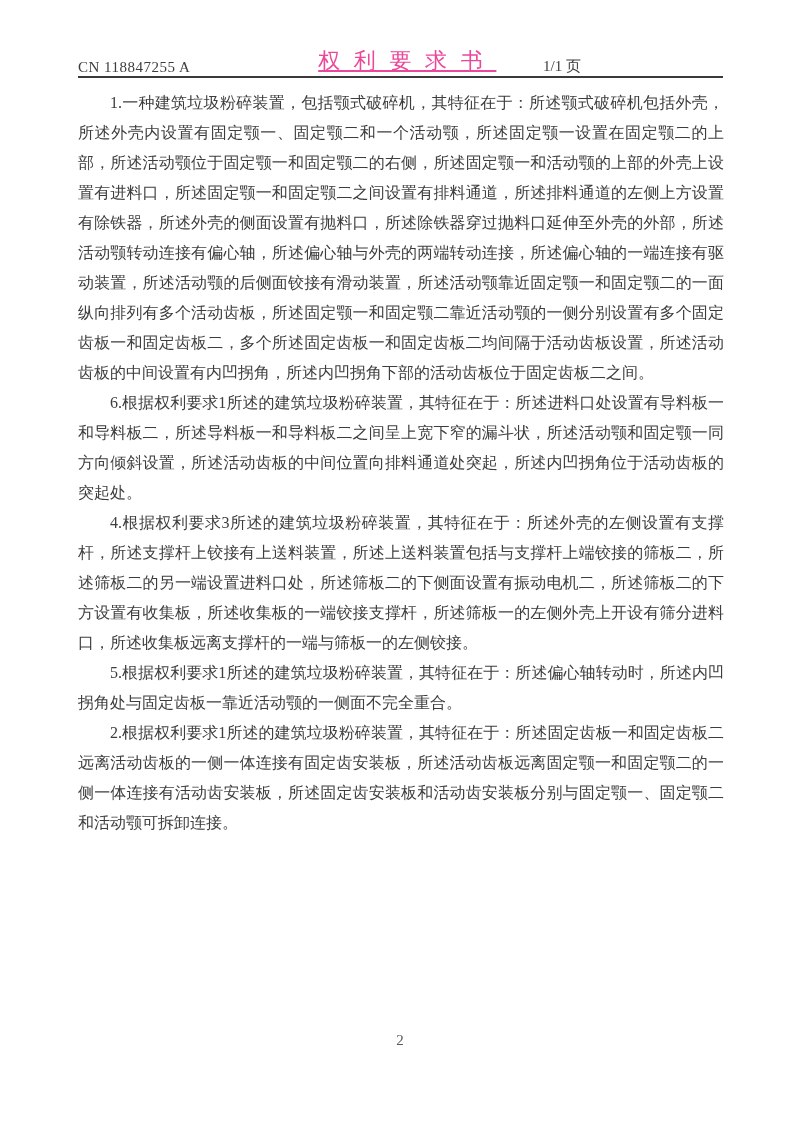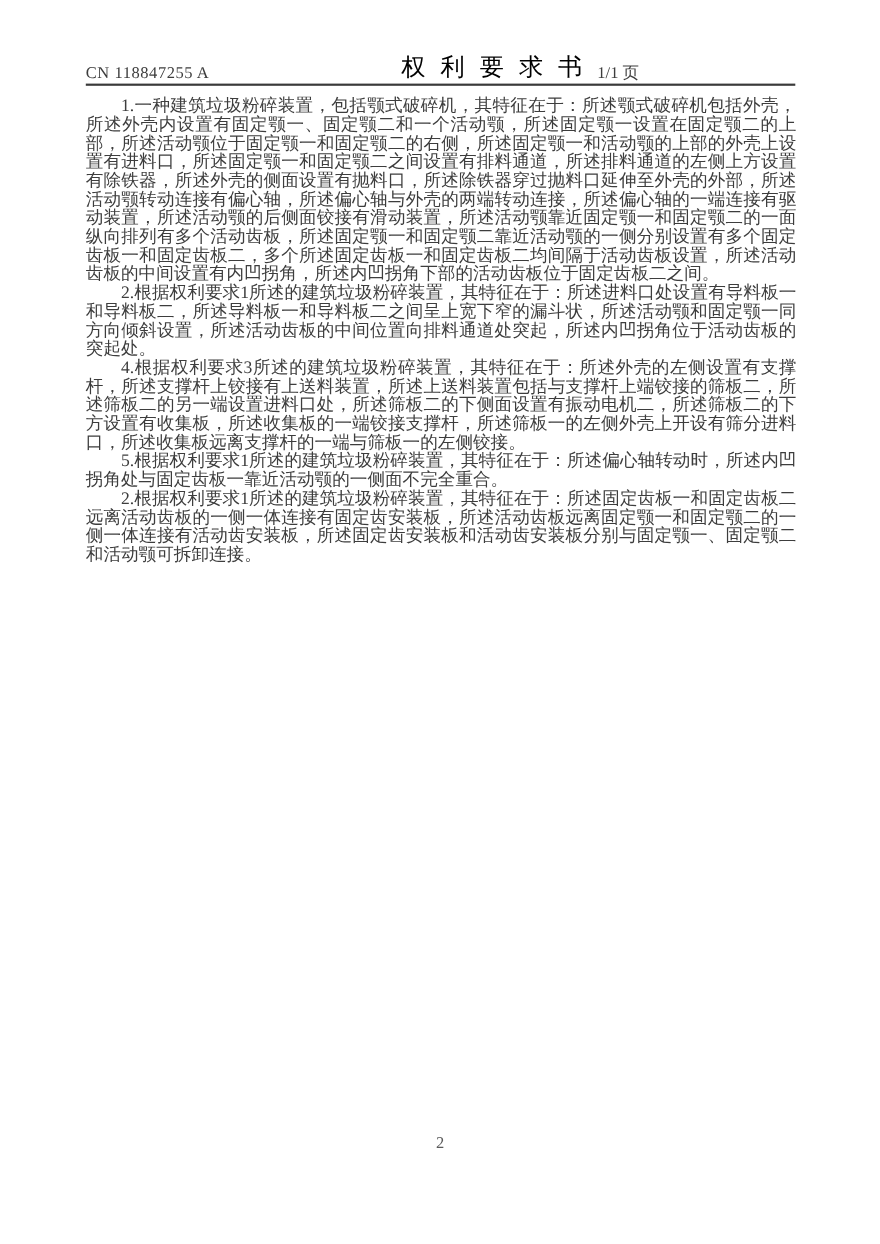--- a/index.html
+++ b/index.html
@@ -30,44 +30,45 @@
     font-size: 15px;
     letter-spacing: 0.5px;
     white-space: nowrap;
     width: 180px;
   }
   .doc-title {
     font-size: 22px;
     letter-spacing: 0.62em;
     padding-left: 0.62em; 
     white-space: nowrap;
-    text-align: right;
+    text-align: center;
     flex: 1;
-    color: #000000;
+    color: #ec4899;
+    text-decoration: underline;
   }
   .page-indicator {
     font-size: 15px;
     white-space: nowrap;
     width: 180px;
   }
   .header-rule {
     position: absolute;
     left: 78px;
     top: 76px;
     width: 645px;
     height: 2px;
     background: #3a3a3a;
   }
   .claims {
     position: absolute;
     left: 78px;
     top: 88px;
     width: 646px;
     font-size: 16px;
-    line-height: 17px;
+    line-height: 30px;
     text-align: justify;
     text-justify: inter-ideograph;
     color: #3d3d3d;
   }
   .claims p {
     margin: 0;
     padding: 0;
     text-indent: 2em;
     word-break: break-all;
   }
@@ -89,21 +90,21 @@
   <div class="header">
     <span class="doc-number">CN 118847255 A</span>
     <span class="doc-title">权利要求书</span>
     <span class="page-indicator">1/1 页</span>
   </div>
 
   <div class="header-rule"></div>
 
   <div class="claims">
     <p>1.一种建筑垃圾粉碎装置，包括颚式破碎机，其特征在于：所述颚式破碎机包括外壳，所述外壳内设置有固定颚一、固定颚二和一个活动颚，所述固定颚一设置在固定颚二的上部，所述活动颚位于固定颚一和固定颚二的右侧，所述固定颚一和活动颚的上部的外壳上设置有进料口，所述固定颚一和固定颚二之间设置有排料通道，所述排料通道的左侧上方设置有除铁器，所述外壳的侧面设置有抛料口，所述除铁器穿过抛料口延伸至外壳的外部，所述活动颚转动连接有偏心轴，所述偏心轴与外壳的两端转动连接，所述偏心轴的一端连接有驱动装置，所述活动颚的后侧面铰接有滑动装置，所述活动颚靠近固定颚一和固定颚二的一面纵向排列有多个活动齿板，所述固定颚一和固定颚二靠近活动颚的一侧分别设置有多个固定齿板一和固定齿板二，多个所述固定齿板一和固定齿板二均间隔于活动齿板设置，所述活动齿板的中间设置有内凹拐角，所述内凹拐角下部的活动齿板位于固定齿板二之间。</p>
-    <p>2.根据权利要求1所述的建筑垃圾粉碎装置，其特征在于：所述进料口处设置有导料板一和导料板二，所述导料板一和导料板二之间呈上宽下窄的漏斗状，所述活动颚和固定颚一同方向倾斜设置，所述活动齿板的中间位置向排料通道处突起，所述内凹拐角位于活动齿板的突起处。</p>
+    <p>6.根据权利要求1所述的建筑垃圾粉碎装置，其特征在于：所述进料口处设置有导料板一和导料板二，所述导料板一和导料板二之间呈上宽下窄的漏斗状，所述活动颚和固定颚一同方向倾斜设置，所述活动齿板的中间位置向排料通道处突起，所述内凹拐角位于活动齿板的突起处。</p>
     <p>4.根据权利要求3所述的建筑垃圾粉碎装置，其特征在于：所述外壳的左侧设置有支撑杆，所述支撑杆上铰接有上送料装置，所述上送料装置包括与支撑杆上端铰接的筛板二，所述筛板二的另一端设置进料口处，所述筛板二的下侧面设置有振动电机二，所述筛板二的下方设置有收集板，所述收集板的一端铰接支撑杆，所述筛板一的左侧外壳上开设有筛分进料口，所述收集板远离支撑杆的一端与筛板一的左侧铰接。</p>
     <p>5.根据权利要求1所述的建筑垃圾粉碎装置，其特征在于：所述偏心轴转动时，所述内凹拐角处与固定齿板一靠近活动颚的一侧面不完全重合。</p>
     <p>2.根据权利要求1所述的建筑垃圾粉碎装置，其特征在于：所述固定齿板一和固定齿板二远离活动齿板的一侧一体连接有固定齿安装板，所述活动齿板远离固定颚一和固定颚二的一侧一体连接有活动齿安装板，所述固定齿安装板和活动齿安装板分别与固定颚一、固定颚二和活动颚可拆卸连接。</p>
   </div>
 
   <div class="footer-page-number">2</div>
 
 </div>
 
 </body></html>

